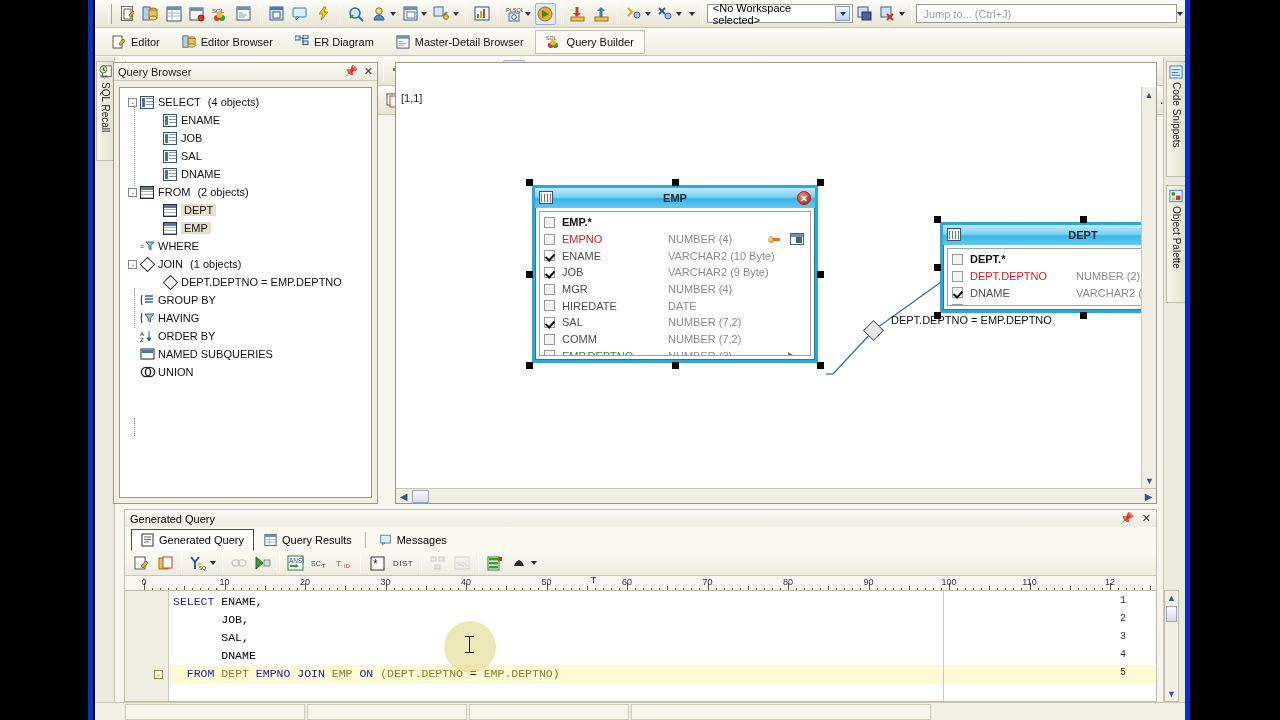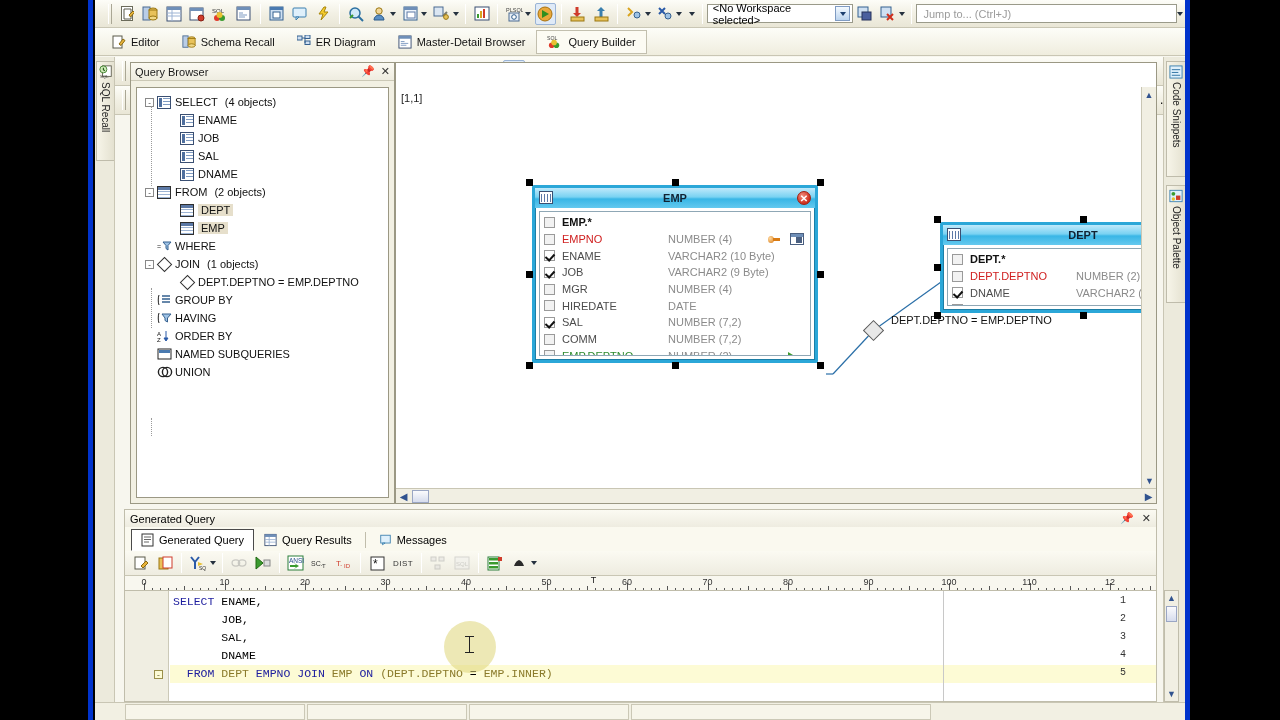--- a/index.html
+++ b/index.html
@@ -452,21 +452,21 @@
           </svg>
         <span>Editor</span>
       </div>
       <div class="modetab">
         <svg width="14" height="14" viewBox="0 0 16 16">
             <rect x="1" y="1" width="6" height="13" fill="#b9cde6" stroke="#4a6a92"></rect>
             <ellipse cx="11" cy="4" rx="4" ry="2" fill="#e8c25a" stroke="#9a7712"></ellipse>
             <rect x="7" y="4" width="8" height="8" fill="#e8c25a" stroke="#9a7712"></rect>
             <ellipse cx="11" cy="12" rx="4" ry="2" fill="#f0d887" stroke="#9a7712"></ellipse>
           </svg>
-        <span>Schema Recall</span>
+        <span>Editor Browser</span>
       </div>
       <div class="modetab">
         <svg width="14" height="14" viewBox="0 0 14 14">
             <rect x="0" y="1" width="5" height="4" fill="#cfe0f2" stroke="#35608f"></rect>
             <rect x="8" y="0" width="5" height="3.5" fill="#cfe0f2" stroke="#35608f"></rect>
             <rect x="8" y="6" width="5" height="3.5" fill="#cfe0f2" stroke="#35608f"></rect>
             <path d="M5 3h3M8 3v5" stroke="#35608f"></path>
           </svg>
         <span>ER Diagram</span>
       </div>
@@ -768,21 +768,21 @@
         <svg width="14" height="14" viewBox="0 0 16 15">
             <rect x="1" y="1" width="14" height="13" fill="#dff0fb" stroke="#3a7fae"></rect>
             <circle cx="5" cy="5" r="2.2" fill="#3a9b2f"></circle>
             <rect x="8" y="7" width="5" height="5" fill="#cf3b2a"></rect>
             <circle cx="5" cy="11" r="2" fill="#e8c132"></circle>
           </svg>
         <span class="vtxt">Object Palette</span>
       </div>
     </div>
 
-    <div class="dock" style="left:35px;top:62px;width:265px;height:442px;">
+    <div class="dock" style="left:18px;top:62px;width:265px;height:442px;">
       <div class="dockhdr">
         <span>Query Browser</span>
         <span class="sp">
           <span class="pin">📌</span>
           <span class="xbtn">✕</span>
         </span>
       </div>
       <div class="tree" id="tree">
           <div class="tnode" style="top: 5px; position: absolute; left: 8px;">
             <span class="tog">-</span>
@@ -1303,21 +1303,21 @@
           <div class="codeline" style="top: 4px;"><span class="kw">SELECT</span>&nbsp;<span>ENAME,</span></div>
           <div class="lnum" style="top: 22px;">2</div>
           <div class="codeline" style="top: 22px;">&nbsp;&nbsp;&nbsp;&nbsp;&nbsp;&nbsp;&nbsp;<span>JOB,</span></div>
           <div class="lnum" style="top: 40px;">3</div>
           <div class="codeline" style="top: 40px;">&nbsp;&nbsp;&nbsp;&nbsp;&nbsp;&nbsp;&nbsp;<span>SAL,</span></div>
           <div class="lnum" style="top: 58px;">4</div>
           <div class="codeline" style="top: 58px;">&nbsp;&nbsp;&nbsp;&nbsp;&nbsp;&nbsp;&nbsp;<span>DNAME</span></div>
           <div class="hlrow" style="top: 74px;"></div>
           <div class="fold_" style="left: 29px; top: 79px;">-</div>
           <div class="lnum" style="top: 76px;">5</div>
-          <div class="codeline" style="top: 76px;">&nbsp;&nbsp;<span class="kw">FROM</span>&nbsp;<span class="tb_">DEPT</span>&nbsp;<span class="kw">EMPNO</span>&nbsp;<span class="kw">JOIN</span>&nbsp;<span class="tb_">EMP</span>&nbsp;<span class="kw">ON</span>&nbsp;<span class="tb_">(DEPT.DEPTNO</span>&nbsp;<span>=</span>&nbsp;<span class="tb_">EMP.INNER)</span></div>
+          <div class="codeline" style="top: 76px;">&nbsp;&nbsp;<span class="kw">FROM</span>&nbsp;<span class="tb_">DEPT</span>&nbsp;<span class="kw">EMPNO</span>&nbsp;<span class="kw">JOIN</span>&nbsp;<span class="tb_">EMP</span>&nbsp;<span class="kw">ON</span>&nbsp;<span class="tb_">(DEPT.DEPTNO</span>&nbsp;<span>=</span>&nbsp;<span class="tb_">EMP.DEPTNO)</span></div>
         </div>
       <div class="caret" style="left:818px;top:590px;height:0;"></div>
       <div style="position:absolute;left:818px;top:0;bottom:0;width:1px;background:#c8c8c8;"></div>
       <div class="cursorblob" style="left:319px;top:30px;"></div>
       <div class="ibeam" style="left:340px;top:44px;"></div>
     </div>
 
     <div class="vsb" style="right:6px;top:590px;height:112px;border:1px solid #c0bdab;">
       <div style="height:14px;display:flex;align-items:center;justify-content:center;color:#31538f;font-size:9px;">▲</div>
       <div style="position:absolute;top:15px;left:1px;width:11px;height:16px;background:linear-gradient(to bottom,#fbfbfd,#d6dced);border:1px solid #9aa6c4;"></div>

